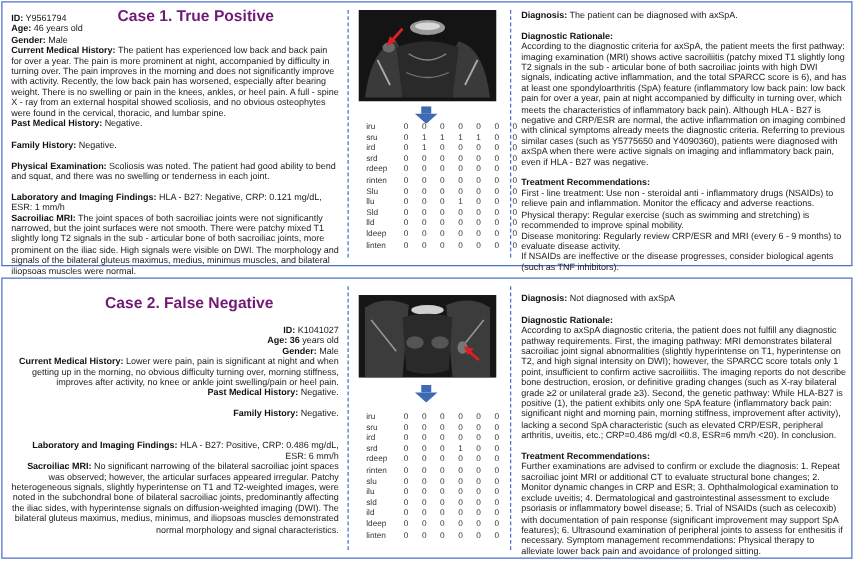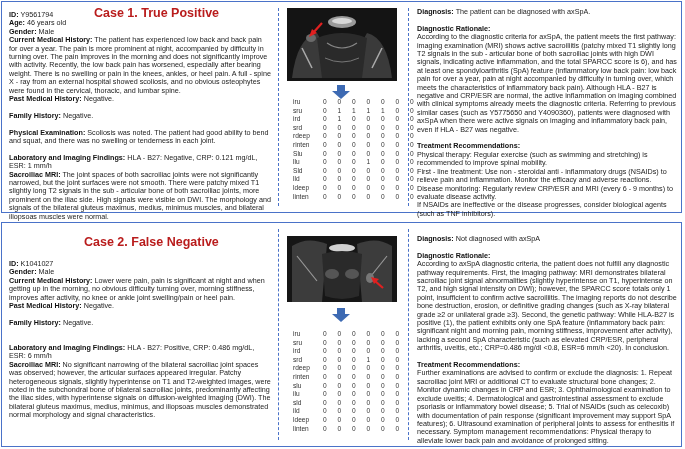--- a/index.html
+++ b/index.html
@@ -2,26 +2,26 @@
 <html><head>
 <meta charset="utf-8">
 <style>
   html, body { margin:0; padding:0; background:#ffffff; }
   body { width:685px; height:449px; position:relative; overflow:hidden;
          font-family:"Liberation Sans", sans-serif; color:#222; }
   .case { position:absolute; left:1px; width:681px; border:1.5px solid #4a72c8;
           box-sizing:border-box; background:#fff; }
   .case1 { top:1px; height:212px; }
   .case2 { top:222px; height:225px; }
-  .title { position:absolute; font-weight:bold; font-size:12.5px; color:#b91c1c; }
+  .title { position:absolute; font-weight:bold; font-size:12.5px; color:#701a75; }
   .case1 .title { left:92px; top:4px; }
   .case2 .title { left:82px; top:12px; }
   .left { position:absolute; left:7px; width:262px; font-size:7.2px; line-height:8.4px; }
   .case1 .left { top:9px; }
-  .case2 .left { top:37px; }
+  .case2 .left { top:37px;text-align:right; }
   .left b, .right b { color:#111; }
   .gap { height:8.4px; }
   .divider { position:absolute; top:6px; bottom:6px; width:0; border-left:1.2px dashed #4a72c8; }
   .d1 { left:276px; }
   .d2 { left:406px; }
   .img { position:absolute; left:285px; width:110px; height:73px; background:#111;
          overflow:hidden; }
   .case1 .img { top:6px; }
   .case2 .img { top:13px; height:66px; }
   .arrow-wrap { position:absolute; left:330px; width:18px; height:14px; }
@@ -206,31 +206,32 @@
       </tbody>
   </table>
   <div class="divider d2"></div>
   <div class="right">
     <div><b>Diagnosis:</b> <span>The patient can be diagnosed with axSpA.</span></div>
     <div class="gap"></div>
     <div><b>Diagnostic Rationale:</b></div>
     <div><span>According to the diagnostic criteria for axSpA, the patient meets the first pathway: imaging examination (MRI) shows active sacroiliitis (patchy mixed T1 slightly long T2 signals in the sub - articular bone of both sacroiliac joints with high DWI signals, indicating active inflammation, and</span><span class="u"> the total SPARCC score is 6</span><span>), and has at least one spondyloarthritis (SpA) feature (inflammatory low back pain: low back pain for over a year, pain at night accompanied by difficulty in turning over, which meets the characteristics of inflammatory back pain). Although HLA - B27 is negative and CRP/ESR are normal, the active inflammation on imaging combined with clinical symptoms already meets the diagnostic criteria. Referring to previous similar cases </span><span class="u">(such as Y5775650 and Y4090360)</span><span>, patients were diagnosed with axSpA when there were active signals on imaging and inflammatory back pain, even if HLA - B27 was negative.</span></div>
     <div class="gap"></div>
     <div><b>Treatment Recommendations:</b></div>
+    <div>First - line treatment: Use non - steroidal anti - inflammatory drugs (NSAIDs) to relieve pain and inflammation. Monitor the efficacy and adverse reactions.</div>
     <div>Physical therapy: Regular exercise (such as swimming and stretching) is recommended to improve spinal mobility.</div>
-    <div>First - line treatment: Use non - steroidal anti - inflammatory drugs (NSAIDs) to relieve pain and inflammation. Monitor the efficacy and adverse reactions.</div>
     <div>Disease monitoring: Regularly review CRP/ESR and MRI (every 6 - 9 months) to evaluate disease activity.</div>
     <div>If NSAIDs are ineffective or the disease progresses, consider biological agents (such as TNF inhibitors).</div>
   </div>
 </section>
 
 <section class="case case2">
   <div class="title">Case 2. False Negative</div>
   <div class="left">
     <div><b>ID:</b> <span>K1041027</span></div>
+    <div><b>Age:</b> <b>36</b><span> years old</span></div>
     <div><b>Gender:</b> <span>Male</span></div>
     <div><b>Current Medical History:</b> <span>Lower were pain, pain is significant at night and when getting up in the morning, no obvious difficulty turning over, morning stiffness, improves after activity, no knee or ankle joint swelling/pain or heel pain.</span></div>
     <div><b>Past Medical History:</b> <span>Negative.</span></div>
     <div class="gap"></div>
     <div><b>Family History:</b> <span>Negative.</span></div>
     <div class="gap"></div>
     <div class="gap"></div>
     <div><b>Laboratory and Imaging Findings:</b> <span>HLA - B27: Positive, CRP: 0.486 mg/dL, ESR: 6 mm/h</span></div>
     <div><b>Sacroiliac MRI:</b> <span>No significant narrowing of the bilateral sacroiliac joint spaces was observed; however, the articular surfaces appeared irregular. Patchy heterogeneous signals, slightly hyperintense on T1 and T2-weighted images, were noted in the subchondral bone of bilateral sacroiliac joints, predominantly affecting the iliac sides, with hyperintense signals on diffusion-weighted imaging (DWI). The bilateral gluteus maximus, medius, minimus, and iliopsoas muscles demonstrated normal morphology and signal characteristics.</span></div>
   </div>

